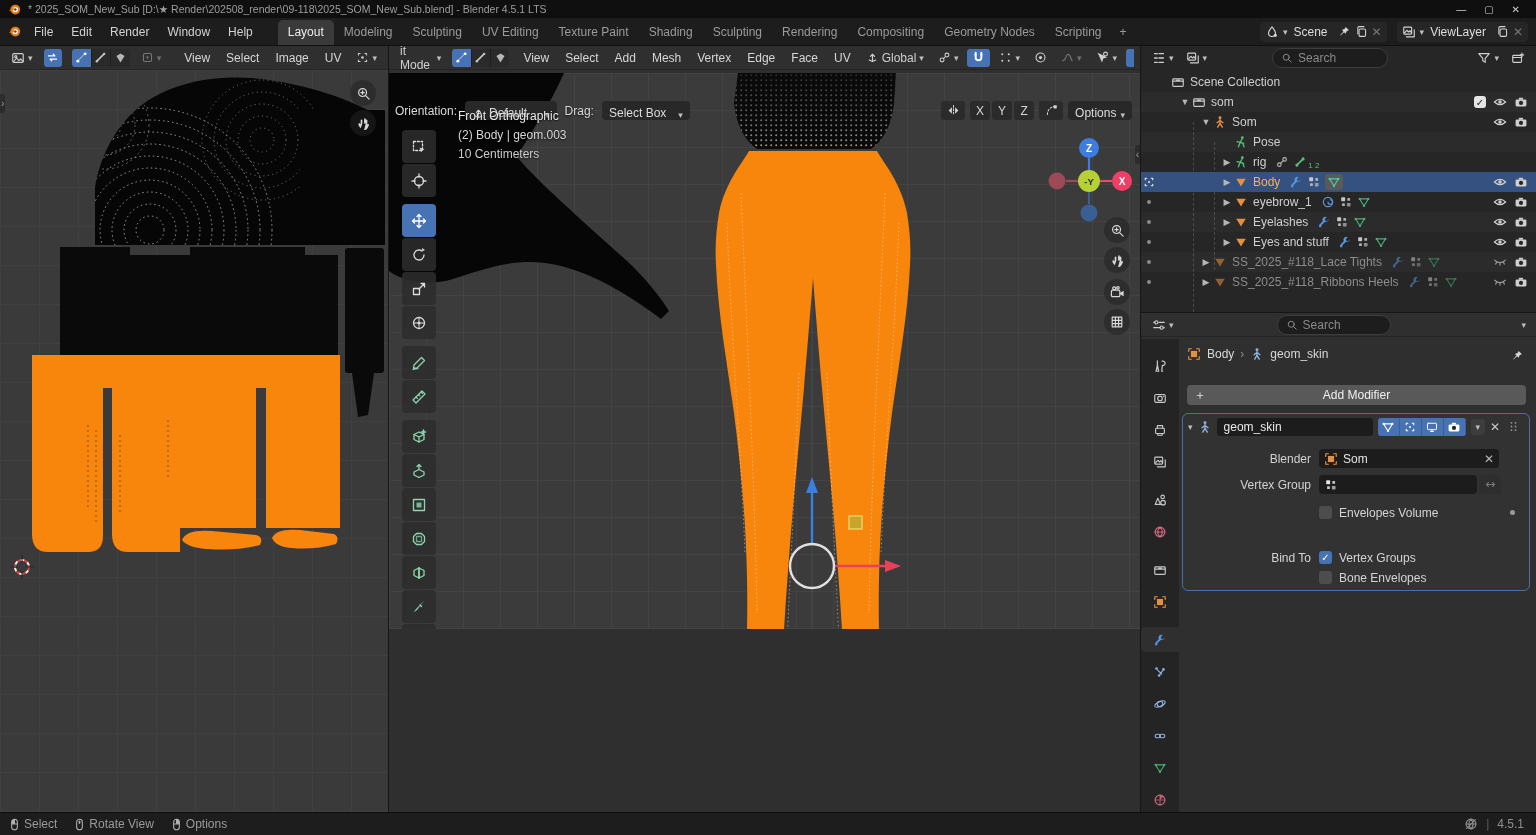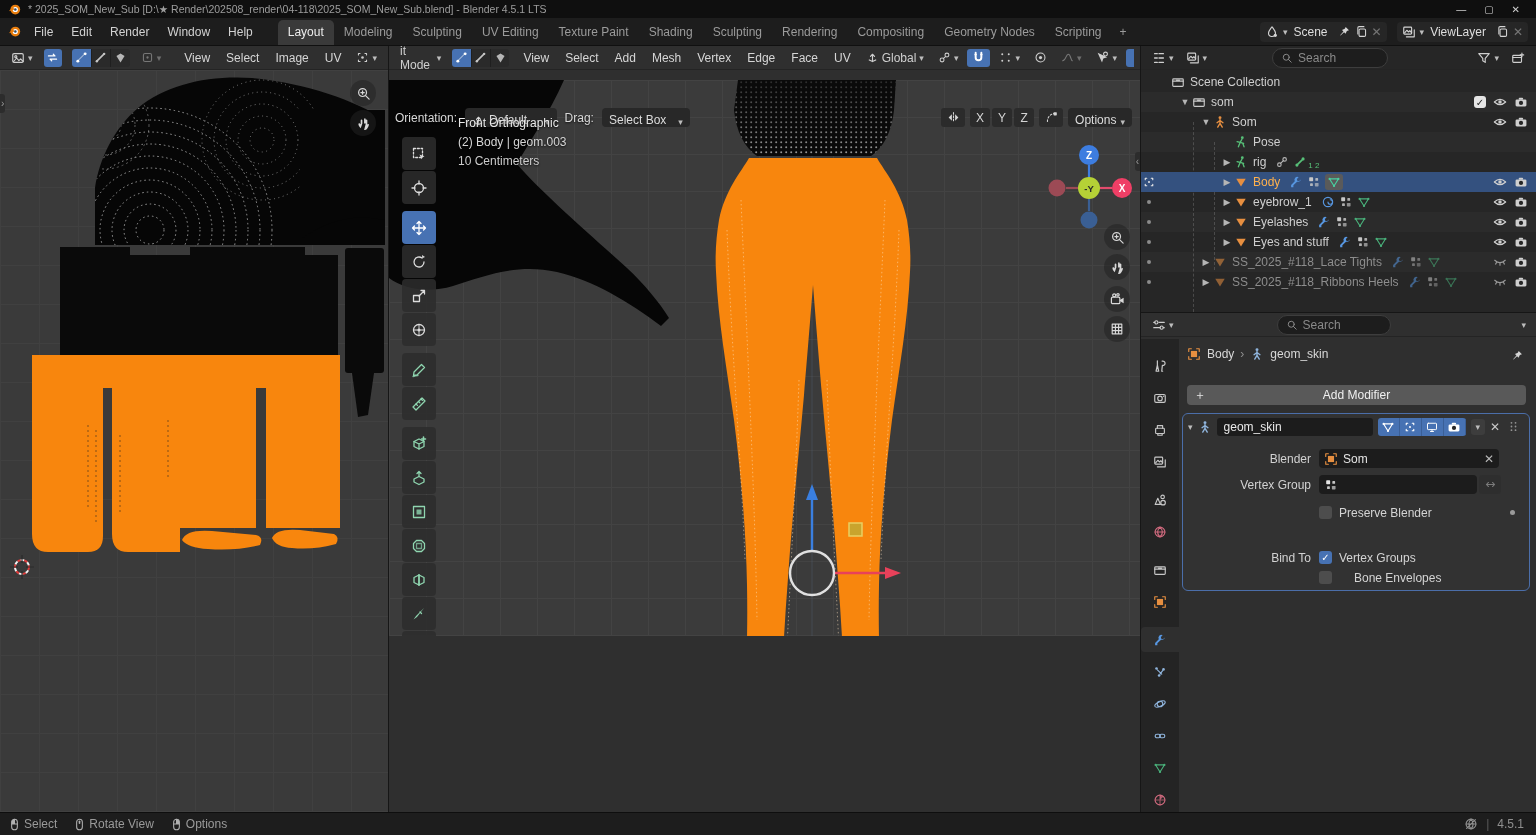--- a/index.html
+++ b/index.html
@@ -36,21 +36,21 @@
   .selmode .sm:last-child{border-right:none;}
   .selmode .sm.on{background:#4772b3;color:#fff;}
   .pill{display:flex;align-items:flex-end;gap:4px;background:#282828;border-radius:4px;height:19px;padding:0 7px;color:#dcdcdc;}
   .carat{font-size:9px;color:#bdbdbd;}
   .searchbox{display:flex;align-items:center;gap:5px;background:#1d1d1d;border:1px solid #3d3d3d;
              border-radius:10px;height:18px;padding:0 8px;color:#8a8a8a;}
   
   #uv-canvas{left:0;top:24px;width:388px;height:742px;background-color:#3a3a3a;
      background-image:linear-gradient(#404040 1px,transparent 1px),linear-gradient(90deg,#404040 1px,transparent 1px);
      background-size:39px 39px;overflow:hidden;}
-  #vp-canvas{left:0;top:34px;width:751px;height:556px;background-color:#3b3b3b;
+  #vp-canvas{left:0;top:27px;width:751px;height:556px;background-color:#3b3b3b;
      background-image:linear-gradient(#434343 1px,transparent 1px),linear-gradient(90deg,#434343 1px,transparent 1px);
      background-size:37px 37px;overflow:hidden;}
   .floatbtn{position:absolute;width:26px;height:26px;border-radius:50%;background:rgba(35,35,35,.55);
             display:flex;align-items:center;justify-content:center;color:#d8d8d8;}
   .vp-text{position:absolute;left:69px;top:34px;line-height:19px;color:#e9e9e9;
            text-shadow:0 1px 2px rgba(0,0,0,.8);font-size:12px;}
   .vp-text div{white-space:nowrap;}
   
   #vp-toolbar{position:absolute;left:13px;top:57px;display:flex;flex-direction:column;gap:1px;width:34px;}
   .tbtn{width:34px;height:33px;background:#2d2d2dde;display:flex;align-items:center;justify-content:center;
@@ -115,21 +115,21 @@
 
   <div id="titlebar" class="abs">
     <span>
         <svg width="13" height="13" viewBox="0 0 16 16">
           <circle cx="9" cy="8" r="6" fill="#e87d0d"></circle>
           <circle cx="9" cy="8" r="3.2" fill="#fff"></circle>
           <circle cx="9" cy="8" r="1.6" fill="#2b4a6d"></circle>
           <path d="M1 10 L6 5 L8 8 Z" fill="#e87d0d"></path>
         </svg>
       </span>
-    <span>* 2025_SOM_New_Sub [D:\★ Render\202508_render\04-118\2025_SOM_New_Sub.blend] - Blender 4.5.1 LTS</span>
+    <span>* 2025_SOM_New_Sub [D:\★ Render\202508_render\09-118\2025_SOM_New_Sub.blend] - Blender 4.5.1 LTS</span>
     <span id="win-controls">
       <span>—</span>
       <span>▢</span>
       <span>✕</span>
     </span>
   </div>
 
   <div id="menubar" class="abs">
     <span style="margin-right:4px;">
         <svg width="13" height="13" viewBox="0 0 16 16">
@@ -1560,32 +1560,32 @@
               <span>
                 <svg width="13" height="13" viewBox="0 0 16 16" fill="none" stroke="currentColor" stroke-width="1.3" stroke-linecap="round" stroke-linejoin="round">
                   <path d="M3 8h10M5.5 5.5L3 8l2.5 2.5M10.5 5.5L13 8l-2.5 2.5"></path>
                 </svg>
               </span>
             </span>
         </div>
         <div class="mrow" style="top:88px;">
           <span class="mlabel"></span>
           <span class="cb"></span>
-          <span style="margin-left:7px;">Preserve Blender</span>
+          <span style="margin-left:7px;">Envelopes Volume</span>
           <span class="dot-dec"></span>
         </div>
         <div class="mrow" style="top:133px;">
           <span class="mlabel">Bind To</span>
           <span class="cb on">✓</span>
           <span style="margin-left:7px;">Vertex Groups</span>
         </div>
         <div class="mrow" style="top:153px;">
           <span class="mlabel"></span>
           <span class="cb"></span>
-          <span style="margin-left:22px;">Bone Envelopes</span>
+          <span style="margin-left:7px;">Bone Envelopes</span>
         </div>
       </div>
     </div>
   </div>
 
   <div id="statusbar" class="abs">
     <span id="sb-items" style="display:flex;gap:16px;">
         <span class="sb-item">
           <span style="color: rgb(176, 176, 176);">
             <svg width="13" height="13" viewBox="0 0 16 16" fill="none" stroke="currentColor" stroke-width="1.3" stroke-linecap="round" stroke-linejoin="round">

